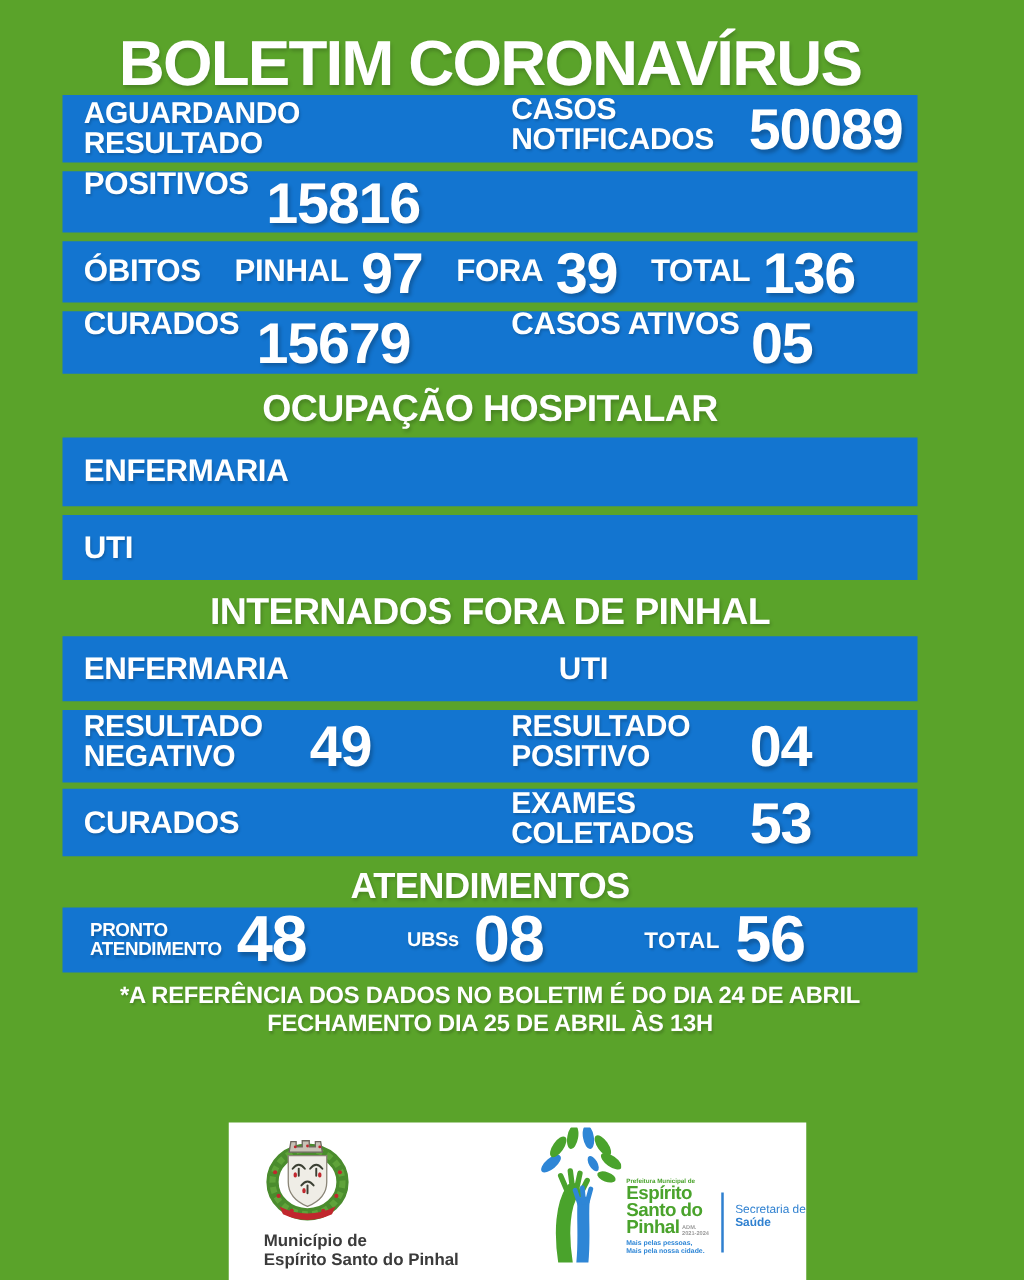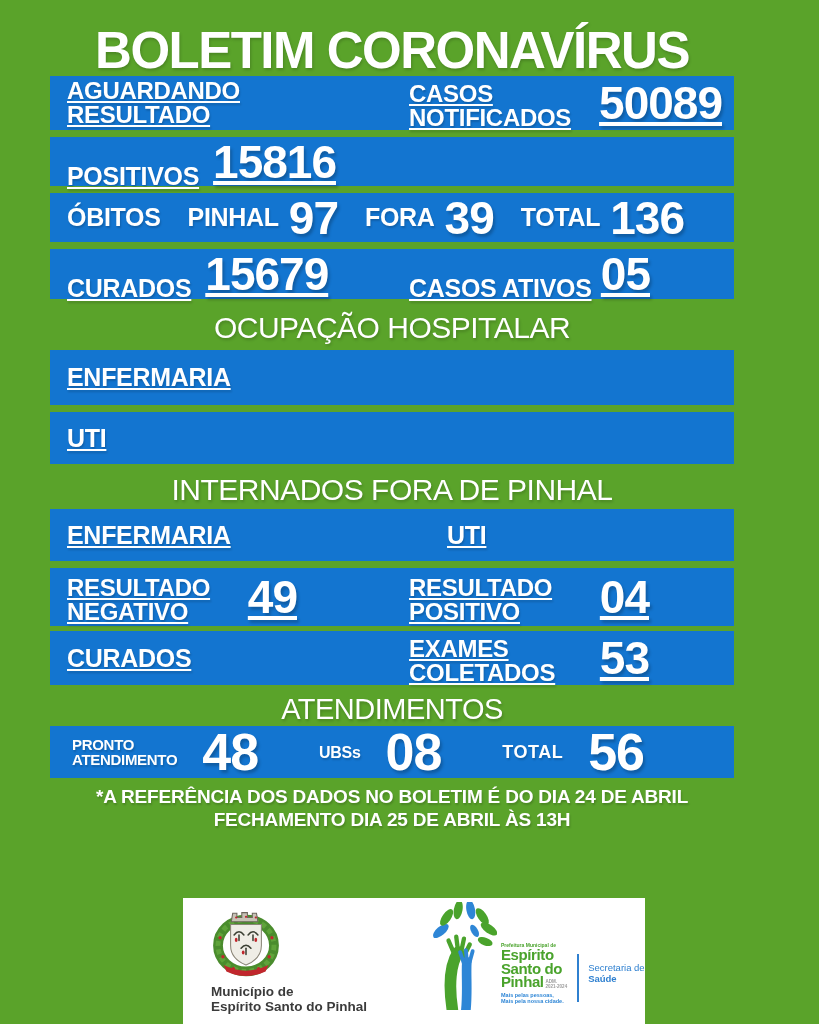--- a/index.html
+++ b/index.html
@@ -23,43 +23,43 @@
     font-weight:bold;letter-spacing:-.5px;
     text-shadow:1px 2px 3px rgba(0,0,0,.18);
   }
 
   
   .bar{
     background:#1375d0;display:flex;align-items:center;margin-bottom:7px;
   }
   .h54{height:54px}.h49{height:49px}.h50{height:50px}.h55{height:55px}
   .h52{height:52px}.h58{height:58px}
-  .cell{flex:0 0 50%;box-sizing:border-box;display:flex;align-items:flex-end;padding-left:17px;text-decoration:underline;}
+  .cell{flex:0 0 50%;box-sizing:border-box;display:flex;align-items:flex-start;padding-left:17px;}
   .cell.sb{justify-content:space-between;}
   .pr12{padding-right:12px}.pr55{padding-right:84px}.pr85{padding-right:85px}.pr95{padding-right:95px}
   .lbl{font-size:25px;font-weight:bold;letter-spacing:-.3px;line-height:25px;
        text-shadow:1px 2px 2px rgba(0,0,0,.18);}
   .lbl.two{font-size:24px;line-height:24px;}
   .lbl.sm{font-size:15px;line-height:15px;}
   .lbl.ubs{font-size:16px;}
   .lbl.tot{font-size:18px;letter-spacing:.5px;}
   .num{font-size:46px;font-weight:bold;letter-spacing:-1px;
        text-shadow:2px 3px 3px rgba(0,0,0,.22);}
   .num.n52{font-size:52px;}
   .gap14{margin-left:14px;}
 
   
   .spread{flex:1;display:flex;align-items:center;justify-content:space-between;
           padding:0 50px 0 17px;box-sizing:border-box;}
   .spread.att{padding:0 90px 0 22px;}
   .pair{display:flex;align-items:center;gap:10px;}
-  .pair.g18{gap:25px;}
-
-  
-  .sec{display:flex;align-items:center;justify-content:center;font-weight:normal;
+  .pair.g18{gap:12px;}
+
+  
+  .sec{display:flex;align-items:center;justify-content:center;font-weight:bold;
        text-shadow:1px 2px 3px rgba(0,0,0,.2);letter-spacing:-.5px;}
   .sec.big{font-size:30px;height:44px;}
   .sec.h38{height:38px;}
   .sec.h34{height:34px;font-size:29px;}
   .sec.small{font-size:18px;height:31px;letter-spacing:-.2px;}
 
   .footnote{margin-top:7px;text-align:center;font-size:19px;line-height:23px;
             font-weight:bold;letter-spacing:-.2px;text-shadow:1px 2px 2px rgba(0,0,0,.18);}
 
   

